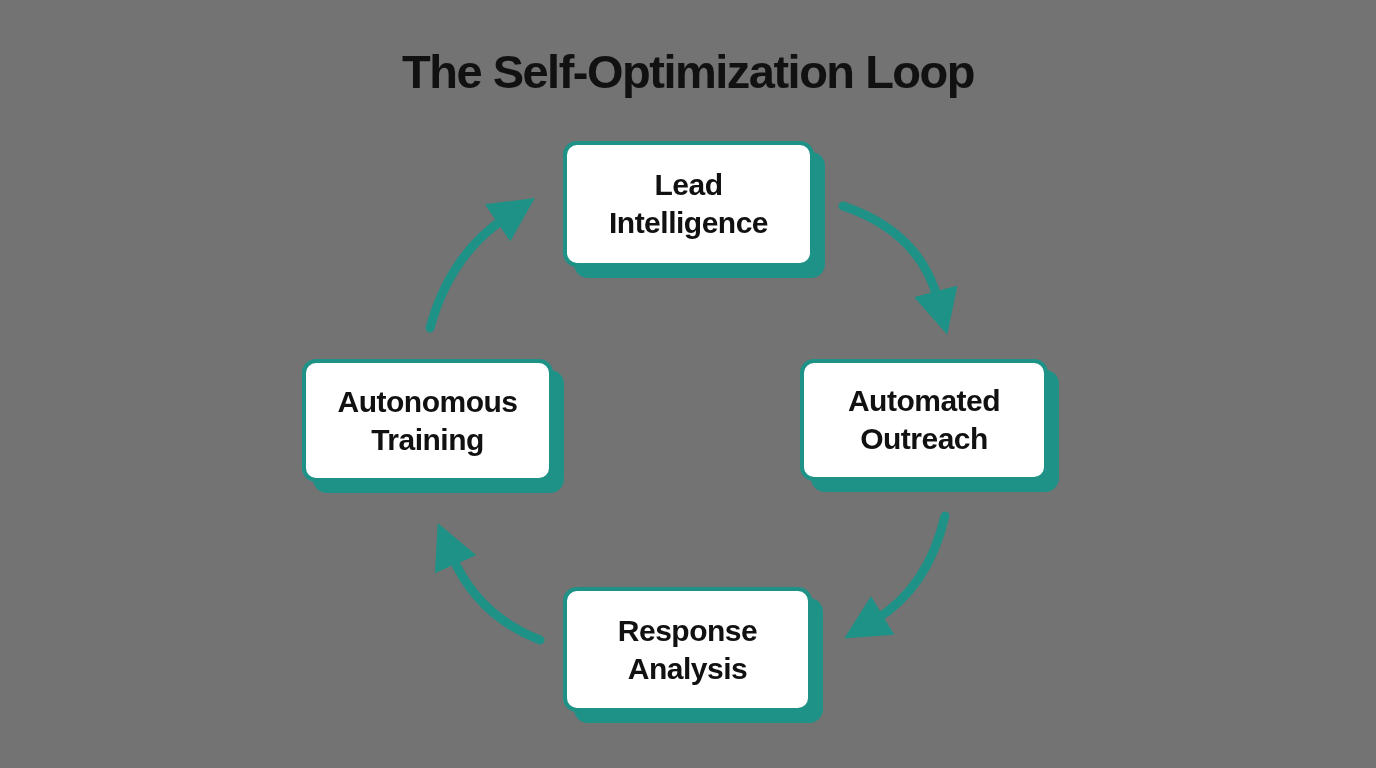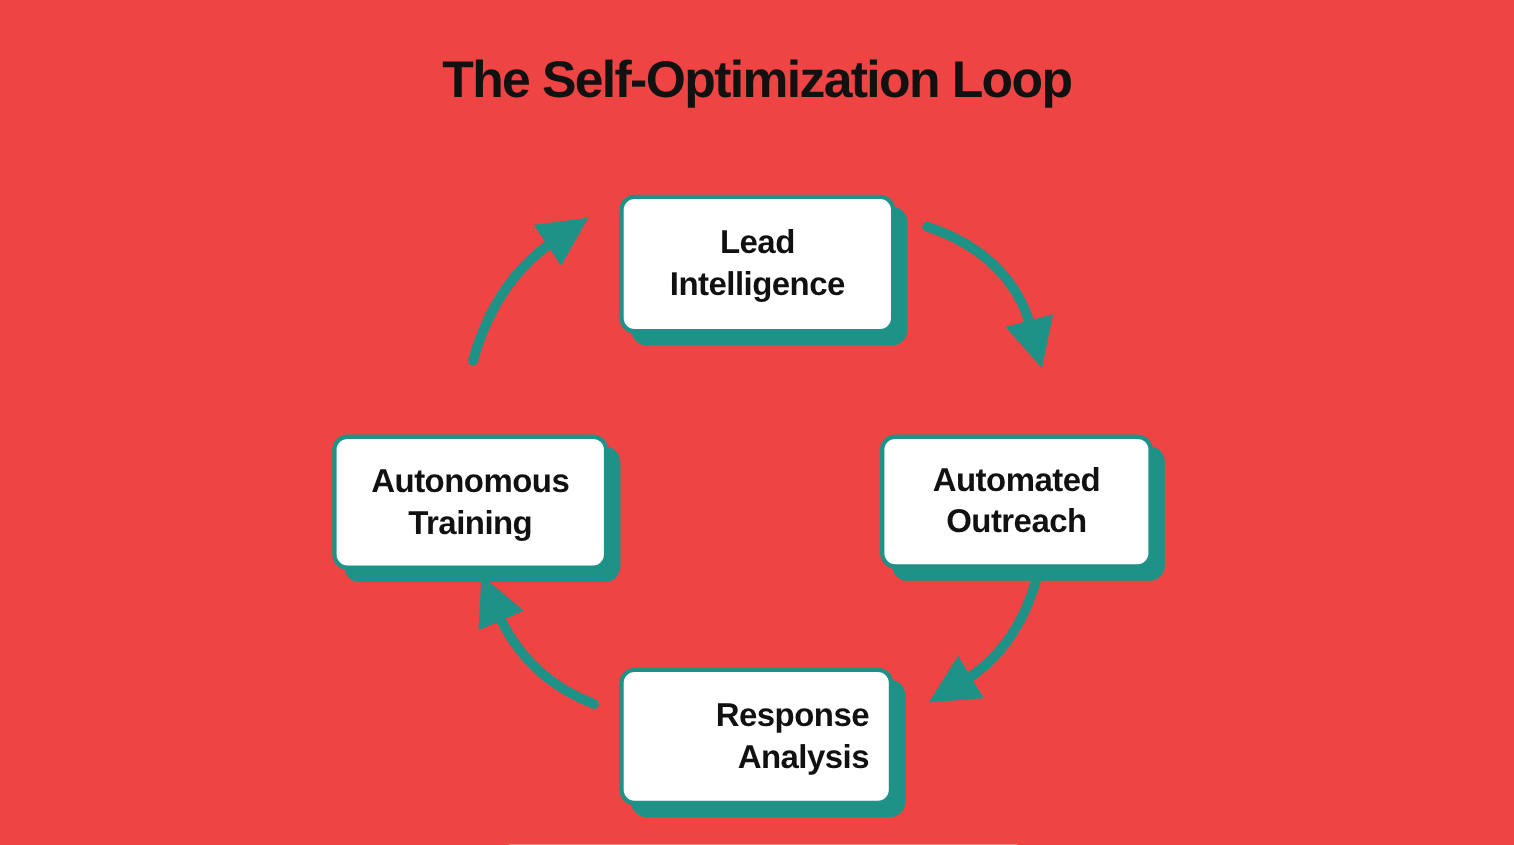--- a/index.html
+++ b/index.html
@@ -1,21 +1,21 @@
 <!DOCTYPE html>
 <html style="--teal: #1F9288; --ink: #111111;"><head>
 <meta charset="utf-8">
 <style>
   :root { --teal: #1F9288; --ink: #111111; }
   html, body { margin: 0; padding: 0; background: #ffffff; }
   .canvas {
     position: relative;
     width: 1376px;
     height: 768px;
-    background: #ef4444;
+    background: #737373;
     overflow: hidden;
     font-family: "Liberation Sans", sans-serif;
     color: var(--ink);
   }
   .title {
     position: absolute;
     left: 0; right: 0; top: 44px;
     text-align: center;
     font-size: 47px;
     font-weight: 700;
@@ -31,25 +31,24 @@
     box-shadow: 11px 11px 0 0 var(--teal);
     display: flex;
     align-items: center;
     justify-content: center;
     text-align: center;
     padding: 8px 18px;
     font-size: 30px;
     font-weight: 700;
     line-height: 1.26;
     letter-spacing: -0.5px;
-    margin-top: 36px;
   }
   .node-top    { left: 563px; top: 141px; width: 251px; height: 126px; }
   .node-right  { left: 800px; top: 359px; width: 248px; height: 122px; }
-  .node-bottom { left: 563px; top: 571px; width: 249px; height: 125px; text-align: right; }
+  .node-bottom { left: 563px; top: 587px; width: 249px; height: 125px; }
   .node-left   { left: 302px; top: 359px; width: 251px; height: 123px; }
   svg.arrows {
     position: absolute;
     left: 0; top: 0;
     width: 1376px; height: 768px;
     pointer-events: none;
   }
   svg.arrows path.edge {
     fill: none;
     stroke: var(--teal);

